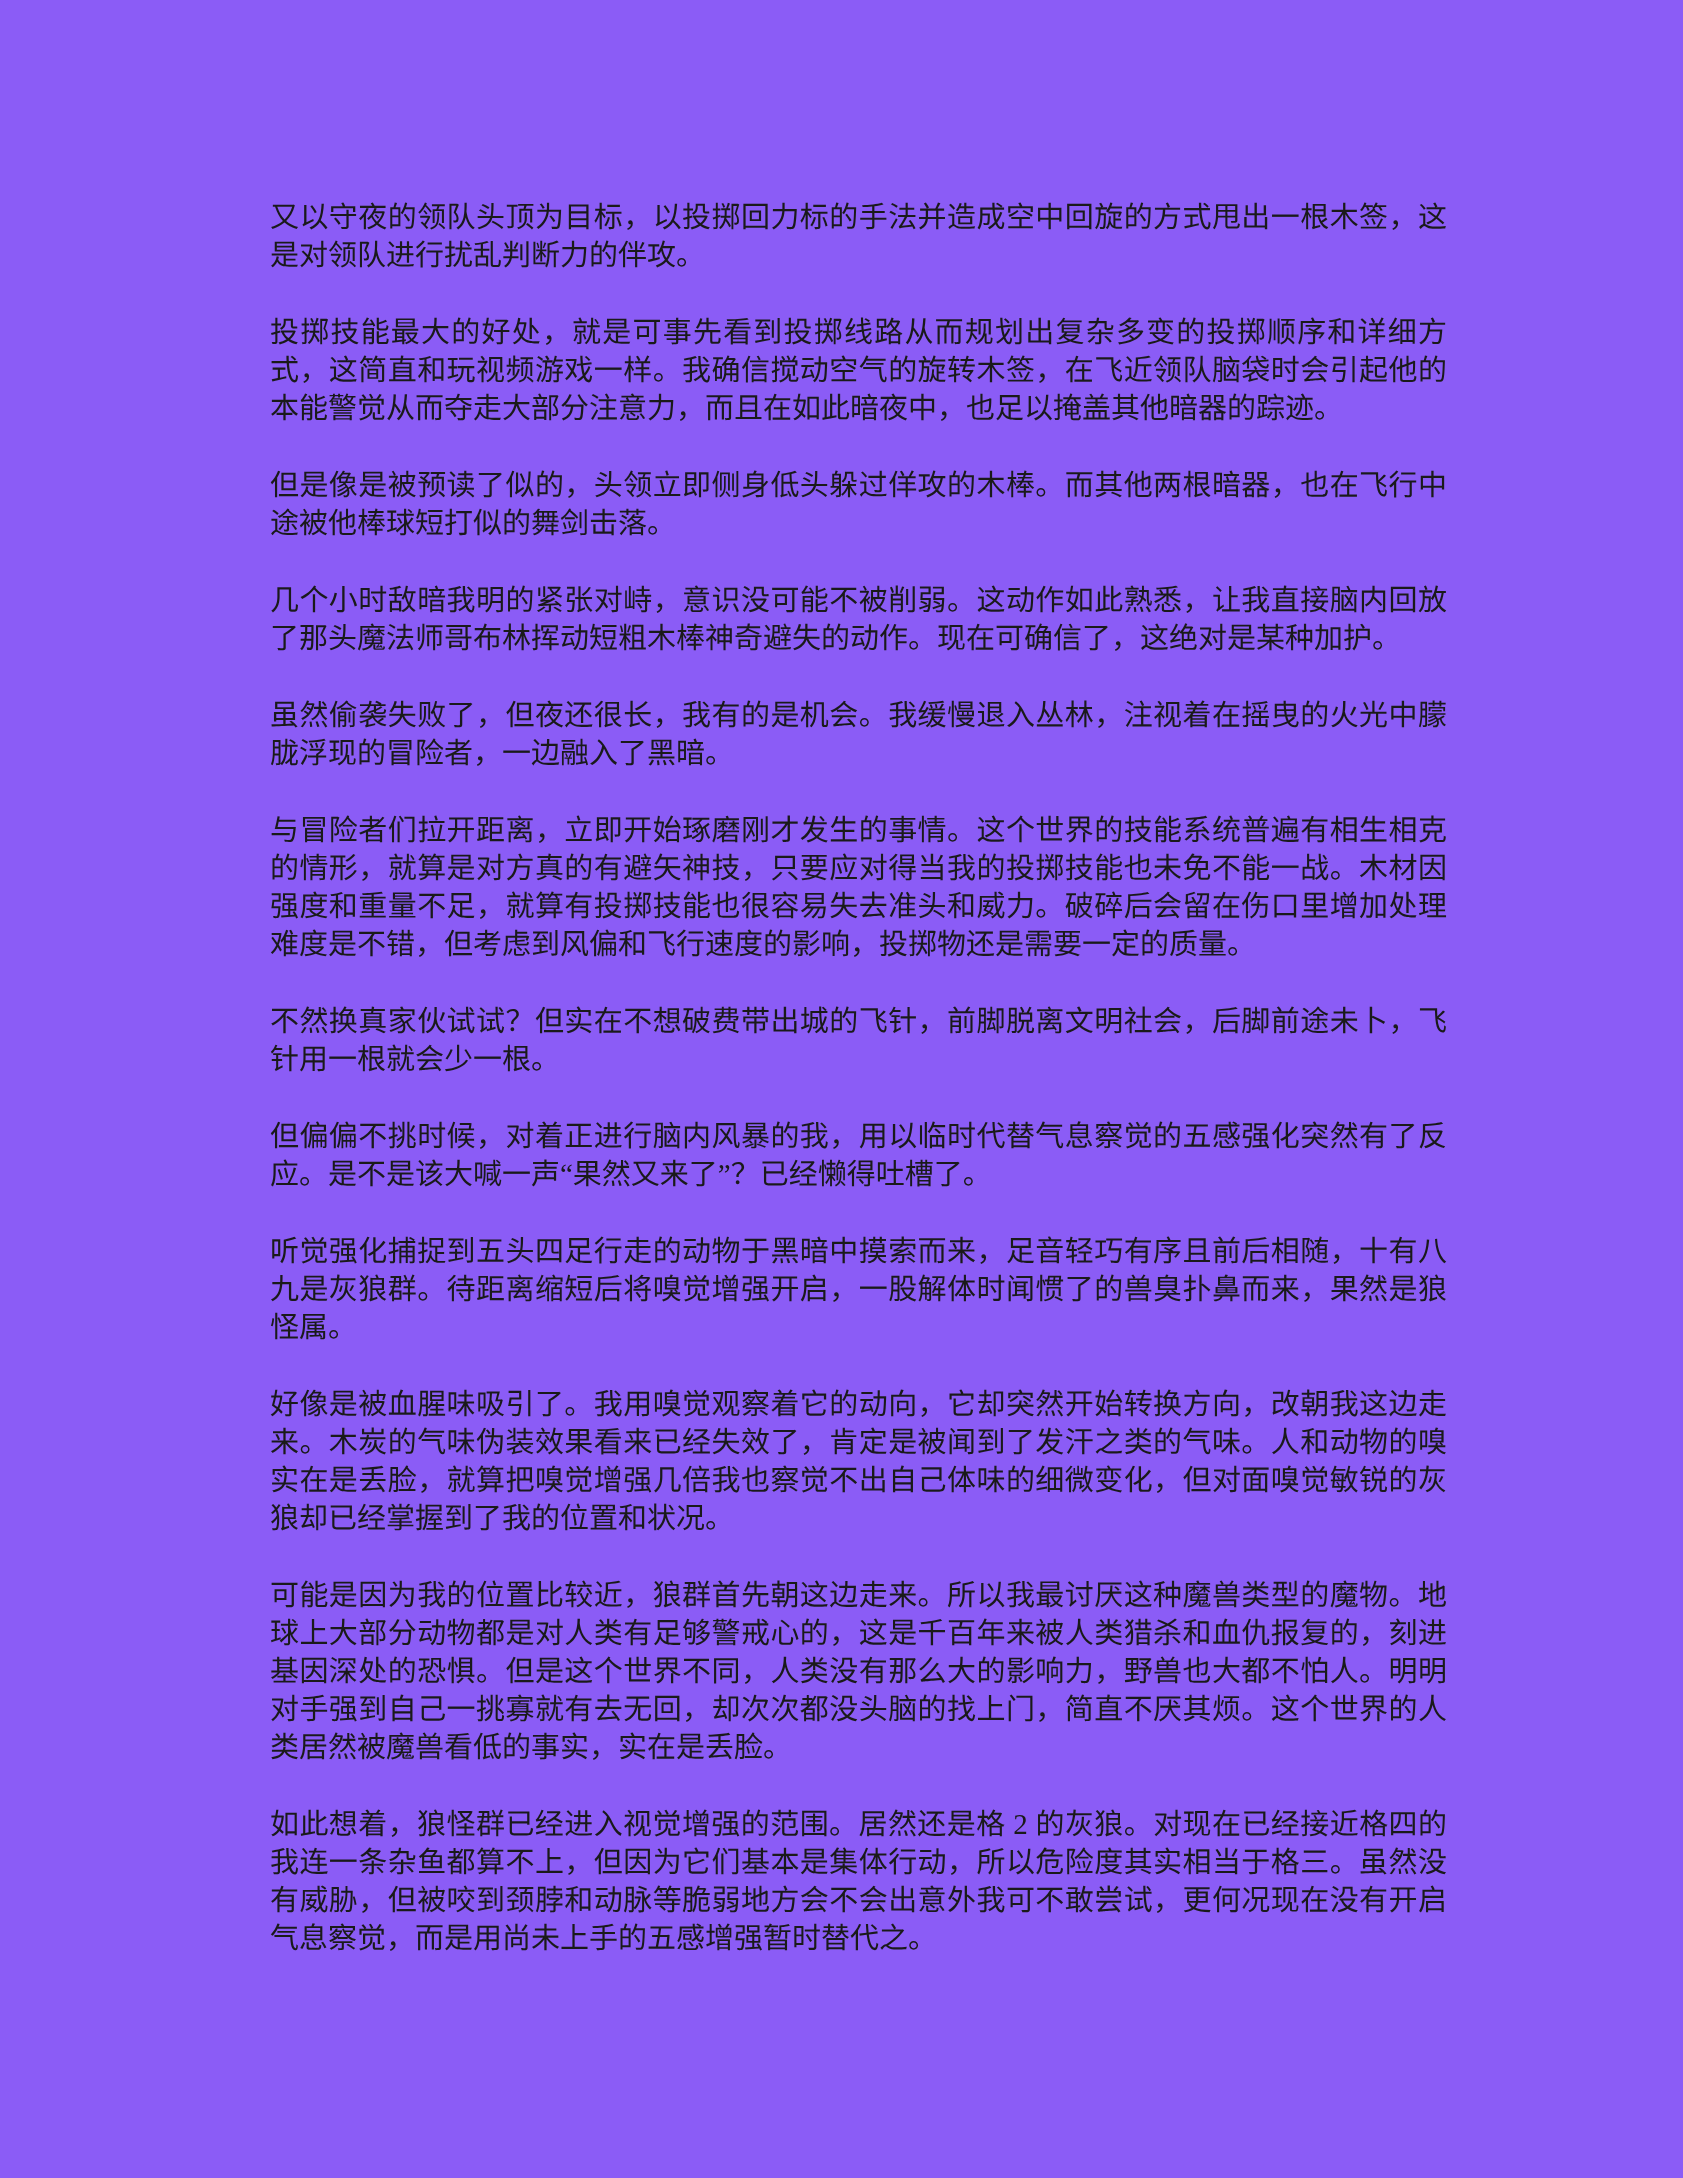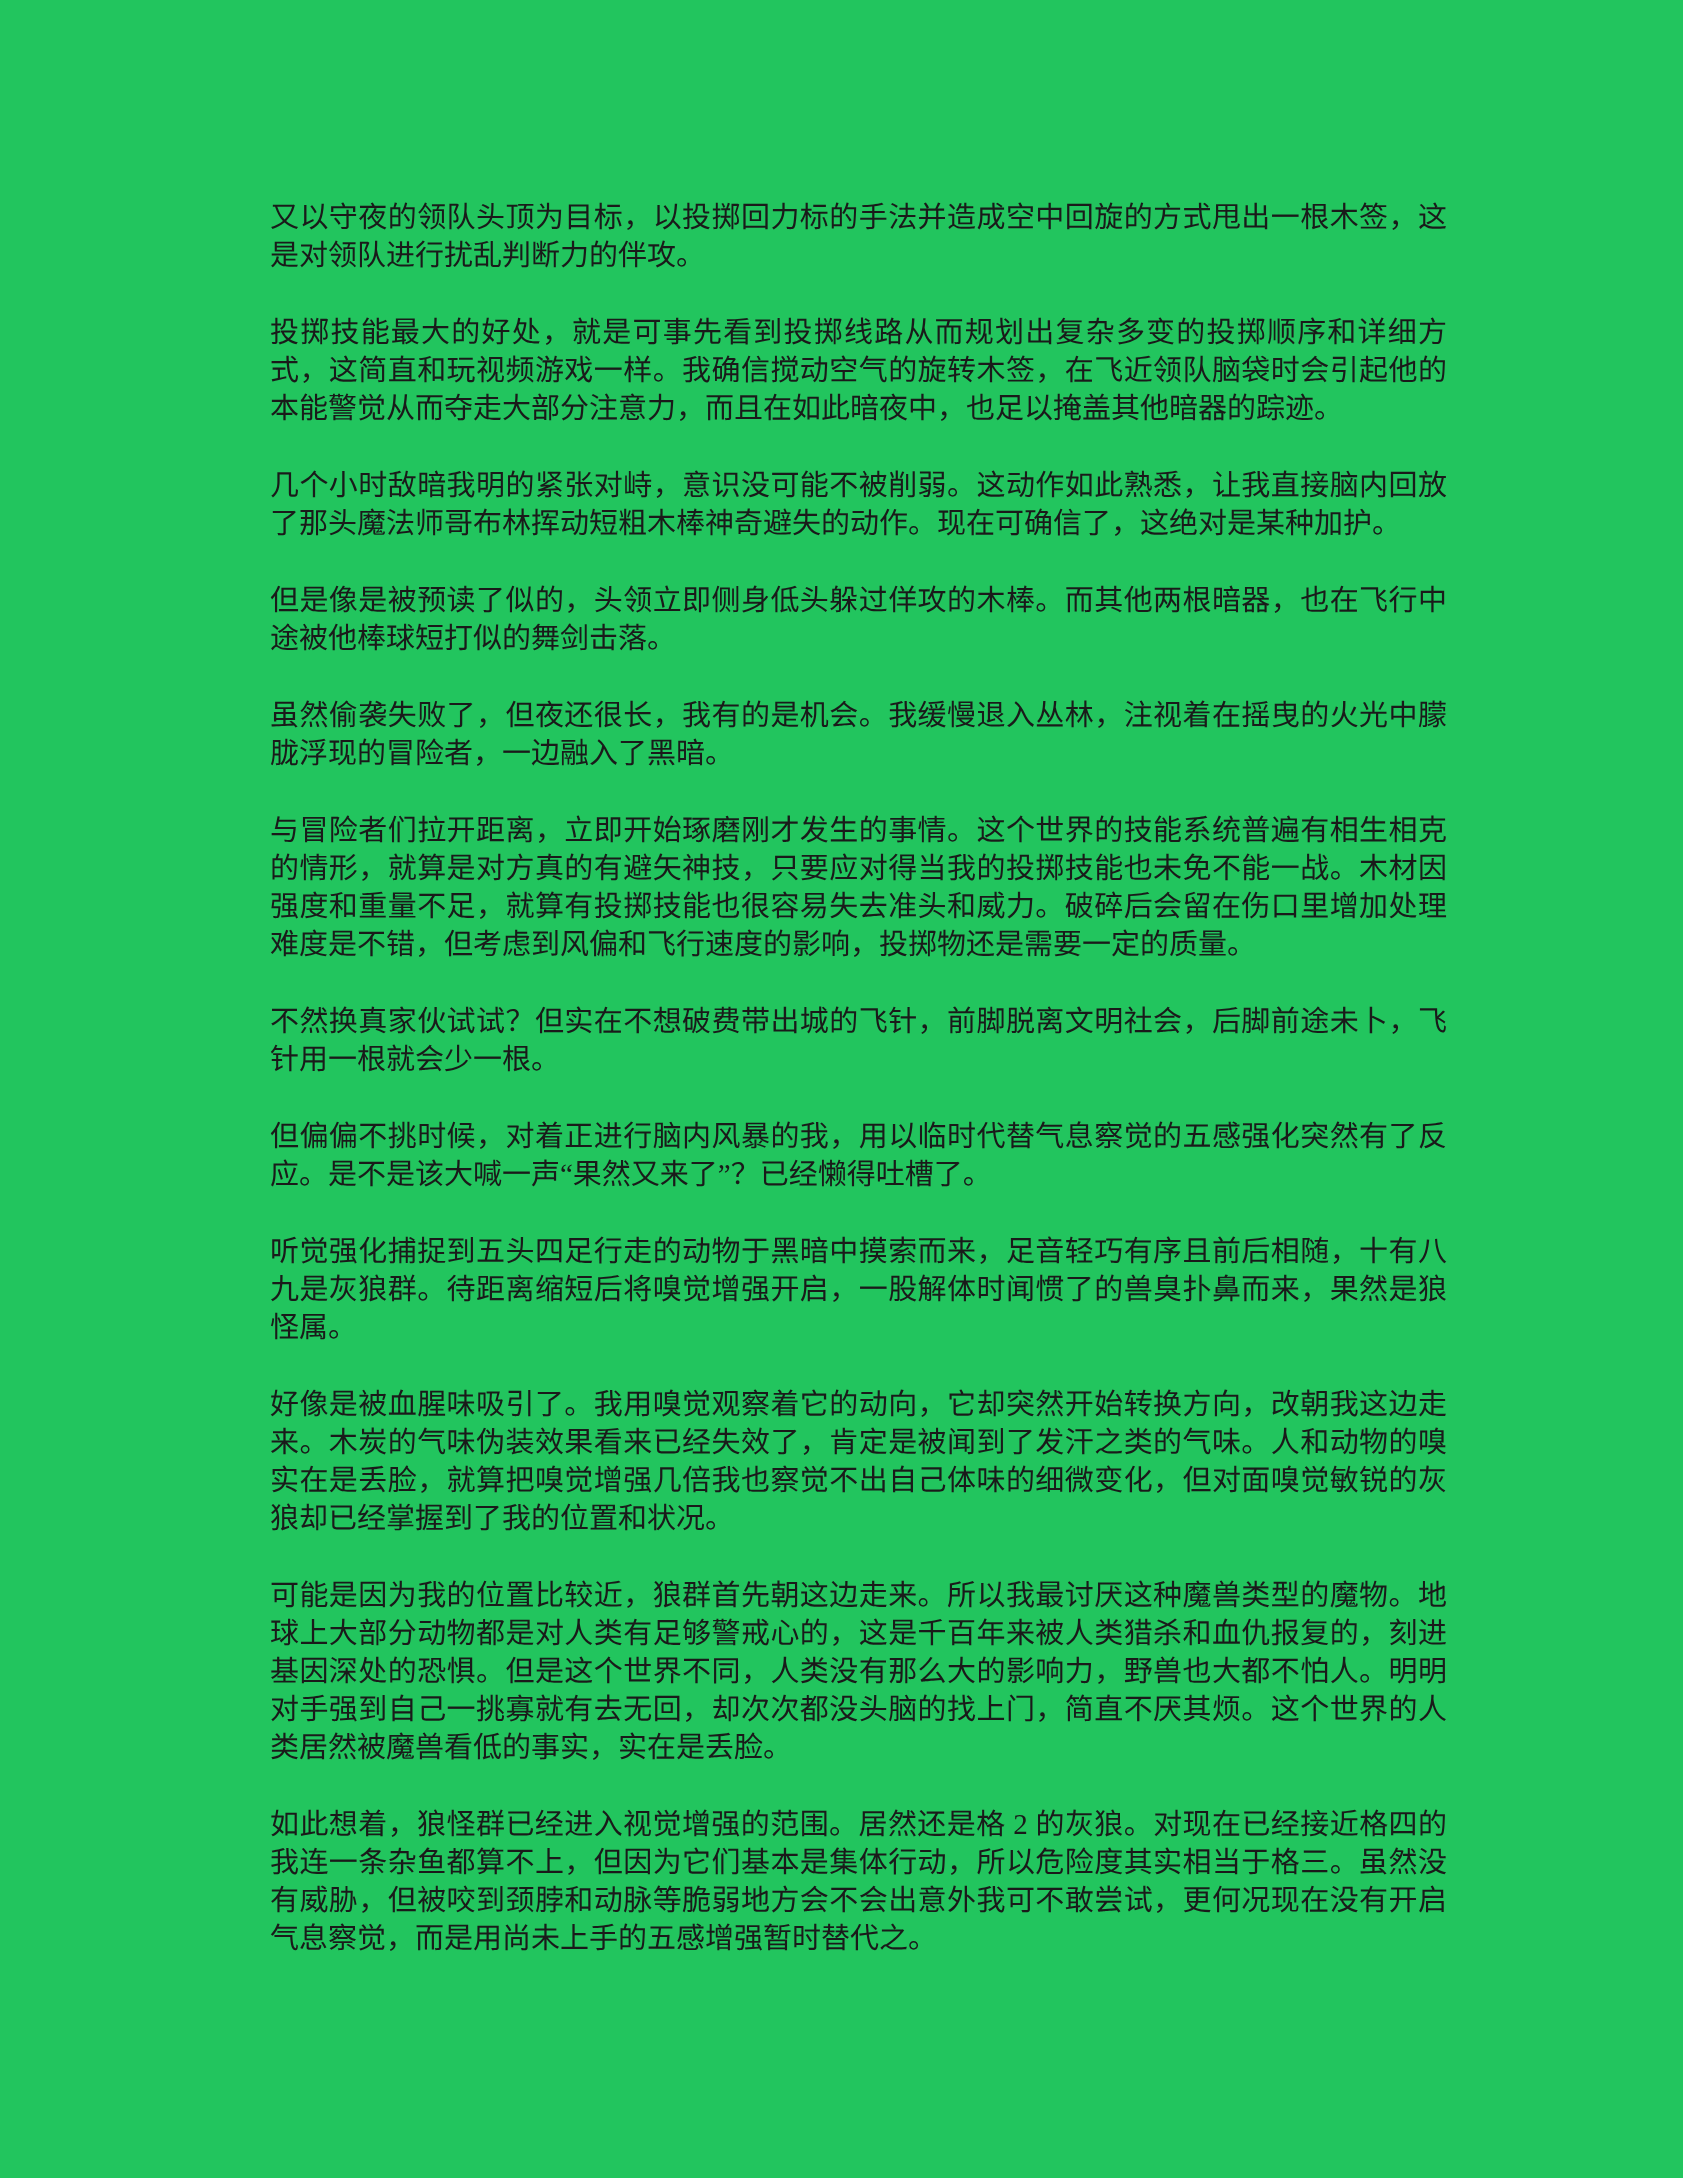--- a/index.html
+++ b/index.html
@@ -40,38 +40,38 @@
     overflow: hidden;
   }
   .line.last {
     text-align: right;
     text-align-last: left;
   }
 </style>
 </head>
 <body>
 
-<div class="page" style="background: #22c55e;">
+<div class="page" style="background: #8b5cf6;">
   <div class="text-block" id="article" style="color: rgb(26, 26, 26);">
       <div class="paragraph">
         <div class="line">又以守夜的领队头顶为目标，以投掷回力标的手法并造成空中回旋的方式甩出一根木签，这</div>
         <div class="line last">是对领队进行扰乱判断力的伴攻。</div>
       </div>
       <div class="paragraph">
         <div class="line">投掷技能最大的好处，就是可事先看到投掷线路从而规划出复杂多变的投掷顺序和详细方</div>
         <div class="line">式，这简直和玩视频游戏一样。我确信搅动空气的旋转木签，在飞近领队脑袋时会引起他的</div>
         <div class="line last">本能警觉从而夺走大部分注意力，而且在如此暗夜中，也足以掩盖其他暗器的踪迹。</div>
       </div>
       <div class="paragraph">
+        <div class="line">但是像是被预读了似的，头领立即侧身低头躲过佯攻的木棒。而其他两根暗器，也在飞行中</div>
+        <div class="line last">途被他棒球短打似的舞剑击落。</div>
+      </div>
+      <div class="paragraph">
         <div class="line">几个小时敌暗我明的紧张对峙，意识没可能不被削弱。这动作如此熟悉，让我直接脑内回放</div>
         <div class="line last">了那头魔法师哥布林挥动短粗木棒神奇避失的动作。现在可确信了，这绝对是某种加护。</div>
-      </div>
-      <div class="paragraph">
-        <div class="line">但是像是被预读了似的，头领立即侧身低头躲过佯攻的木棒。而其他两根暗器，也在飞行中</div>
-        <div class="line last">途被他棒球短打似的舞剑击落。</div>
       </div>
       <div class="paragraph">
         <div class="line">虽然偷袭失败了，但夜还很长，我有的是机会。我缓慢退入丛林，注视着在摇曳的火光中朦</div>
         <div class="line last">胧浮现的冒险者，一边融入了黑暗。</div>
       </div>
       <div class="paragraph">
         <div class="line">与冒险者们拉开距离，立即开始琢磨刚才发生的事情。这个世界的技能系统普遍有相生相克</div>
         <div class="line">的情形，就算是对方真的有避矢神技，只要应对得当我的投掷技能也未免不能一战。木材因</div>
         <div class="line">强度和重量不足，就算有投掷技能也很容易失去准头和威力。破碎后会留在伤口里增加处理</div>
         <div class="line last">难度是不错，但考虑到风偏和飞行速度的影响，投掷物还是需要一定的质量。</div>

